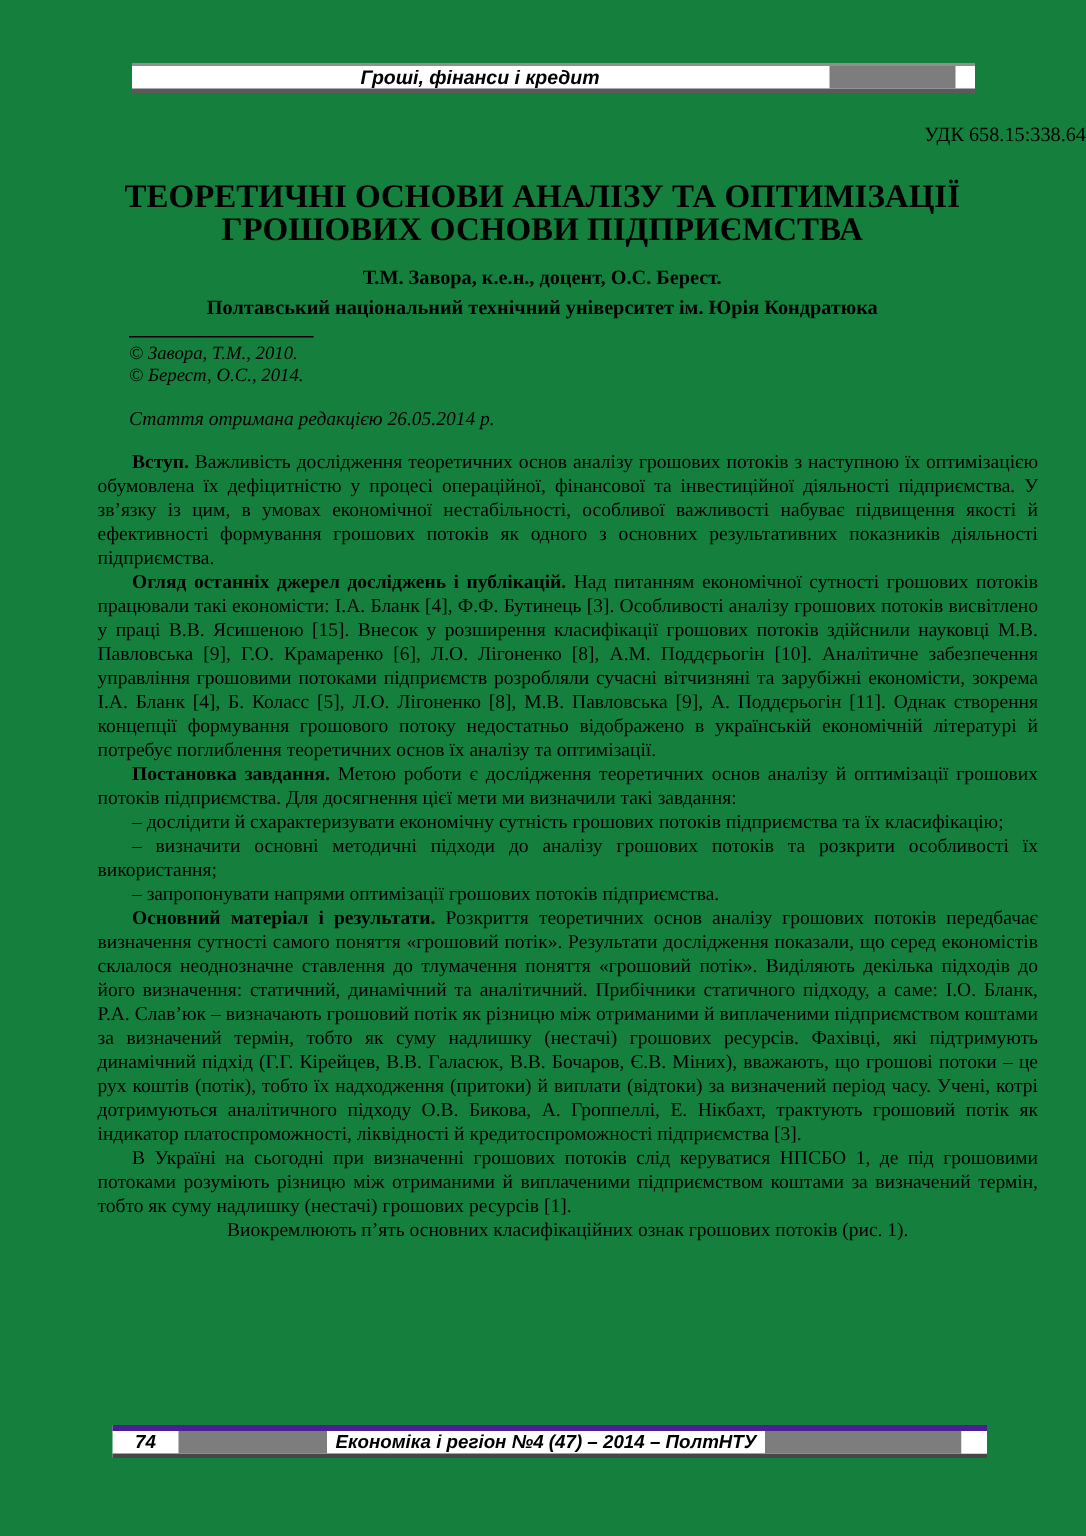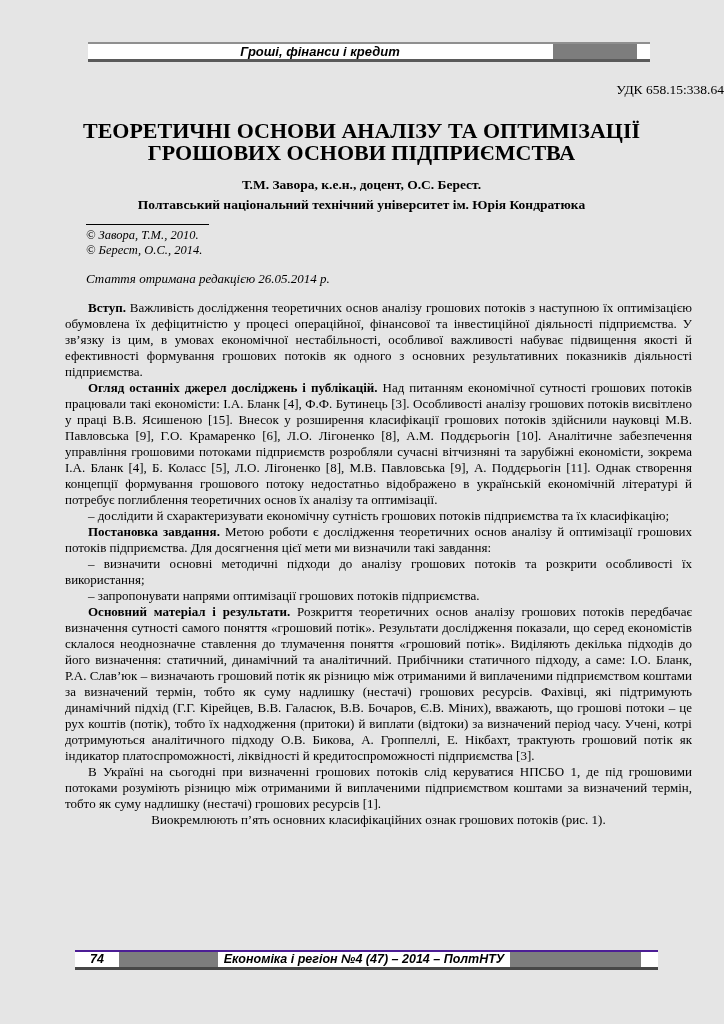--- a/index.html
+++ b/index.html
@@ -1,20 +1,20 @@
 <!DOCTYPE html>
 <html lang="uk"><head>
 <meta charset="utf-8">
 <style>
   html, body { margin: 0; padding: 0; background: #ffffff; }
   .page {
     position: relative;
     width: 724px;
     height: 1024px;
-    background: #e5e5e5;
+    background: #15803d;
     overflow: hidden;
     font-family: "Liberation Serif", serif;
     color: #000000;
   }
 
   
   .header-band {
     position: absolute;
     left: 88px;
     top: 42px;
@@ -100,21 +100,21 @@
   }
   .body-text b { font-weight: bold; }
 
   
   .footer-band {
     position: absolute;
     left: 75px;
     top: 950px;
     width: 583px;
     height: 15px;
-    border-top: 2px solid #4c1d95;
+    border-top: 4px solid #4c1d95;
     border-bottom: 3px solid #474747;
     display: flex;
     background: #ffffff;
     font-family: "Liberation Sans", sans-serif;
     font-weight: bold;
     font-style: italic;
     font-size: 12.5px;
     line-height: 15px;
   }
   .footer-band .pg-box   { width: 44px; text-align: center; }
@@ -141,22 +141,22 @@
 
   <div class="copyright-rule"></div>
 
   <div class="copyright"><span>© Завора, Т.М., 2010.</span><br><span>© Берест, О.С., 2014.</span></div>
 
   <p class="received">Стаття отримана редакцією 26.05.2014 р.</p>
 
   <div class="body-text">
     <p class="indent"><b>Вступ.</b><span> Важливість дослідження теоретичних основ аналізу грошових потоків з наступною їх оптимізацією обумовлена їх дефіцитністю у процесі операційної, фінансової та інвестиційної діяльності підприємства. У зв’язку із цим, в умовах економічної нестабільності, особливої важливості набуває підвищення якості й ефективності формування грошових потоків як одного з основних результативних показників діяльності підприємства.</span></p>
     <p class="indent"><b>Огляд останніх джерел досліджень і публікацій.</b><span> Над питанням економічної сутності грошових потоків працювали такі економісти: І.А. Бланк [4], Ф.Ф. Бутинець [3]. Особливості аналізу грошових потоків висвітлено у праці В.В. Ясишеною [15]. Внесок у розширення класифікації грошових потоків здійснили науковці М.В. Павловська [9], Г.О. Крамаренко [6], Л.О. Лігоненко [8], А.М. Поддєрьогін [10]. Аналітичне забезпечення управління грошовими потоками підприємств розробляли сучасні вітчизняні та зарубіжні економісти, зокрема І.А. Бланк [4], Б. Коласс [5], Л.О. Лігоненко [8], М.В. Павловська [9], А. Поддєрьогін [11]. Однак створення концепції формування грошового потоку недостатньо відображено в українській економічній літературі й потребує поглиблення теоретичних основ їх аналізу та оптимізації.</span></p>
+    <p class="indent"><b>Постановка завдання.</b><span> Метою роботи є дослідження теоретичних основ аналізу й оптимізації грошових потоків підприємства. Для досягнення цієї мети ми визначили такі завдання:</span></p>
     <p class="indent"><span>– дослідити й схарактеризувати економічну сутність грошових потоків підприємства та їх класифікацію;</span></p>
-    <p class="indent"><b>Постановка завдання.</b><span> Метою роботи є дослідження теоретичних основ аналізу й оптимізації грошових потоків підприємства. Для досягнення цієї мети ми визначили такі завдання:</span></p>
     <p class="indent"><span>– визначити основні методичні підходи до аналізу грошових потоків та розкрити особливості їх використання;</span></p>
     <p class="indent"><span>– запропонувати напрями оптимізації грошових потоків підприємства.</span></p>
     <p class="indent"><b>Основний матеріал і результати.</b><span> Розкриття теоретичних основ аналізу грошових потоків передбачає визначення сутності самого поняття «грошовий потік». Результати дослідження показали, що серед економістів склалося неоднозначне ставлення до тлумачення поняття «грошовий потік». Виділяють декілька підходів до його визначення: статичний, динамічний та аналітичний. Прибічники статичного підходу, а саме: І.О. Бланк, Р.А. Слав’юк – визначають грошовий потік як різницю між отриманими й виплаченими підприємством коштами за визначений термін, тобто як суму надлишку (нестачі) грошових ресурсів. Фахівці, які підтримують динамічний підхід (Г.Г. Кірейцев, В.В. Галасюк, В.В. Бочаров, Є.В. Міних), вважають, що грошові потоки – це рух коштів (потік), тобто їх надходження (притоки) й виплати (відтоки) за визначений період часу. Учені, котрі дотримуються аналітичного підходу О.В. Бикова, А. Гроппеллі, Е. Нікбахт, трактують грошовий потік як індикатор платоспроможності, ліквідності й кредитоспроможності підприємства [3].</span></p>
     <p class="indent"><span>В Україні на сьогодні при визначенні грошових потоків слід керуватися НПСБО 1, де під грошовими потоками розуміють різницю між отриманими й виплаченими підприємством коштами за визначений термін, тобто як суму надлишку (нестачі) грошових ресурсів [1].</span></p>
     <p class="center"><span>Виокремлюють п’ять основних класифікаційних ознак грошових потоків (рис. 1).</span></p>
   </div>
 
   <div class="footer-band">
     <div class="pg-box">74</div>
     <div class="gray-1"></div>

